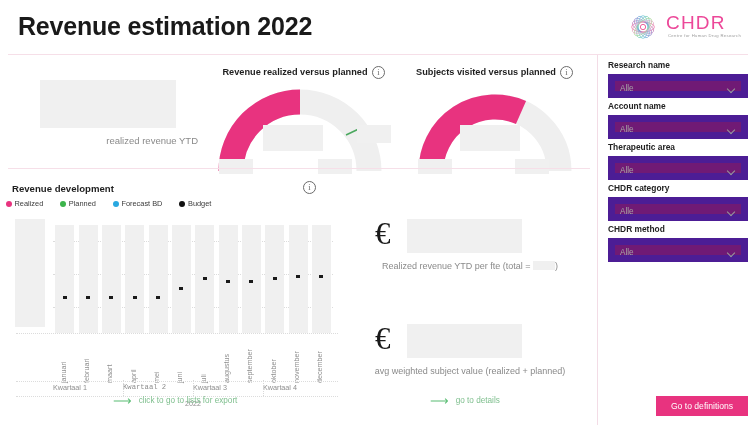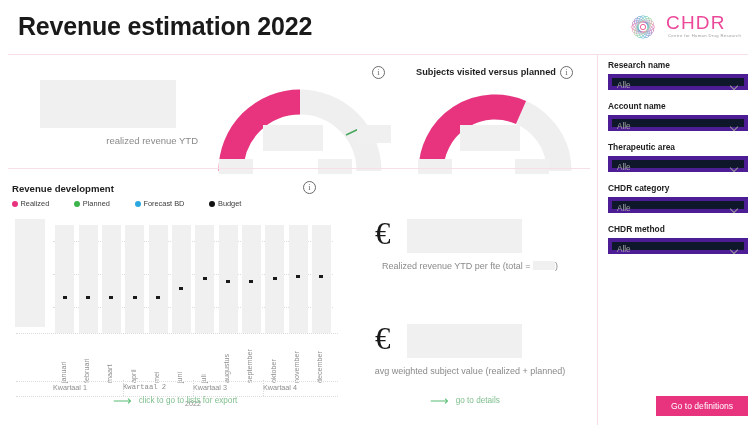--- a/index.html
+++ b/index.html
@@ -61,21 +61,21 @@
     font-size: 8.5px; line-height: 11px; text-align: center;
     color: #6b6b6b; font-family: "Liberation Serif", serif;
   }
   .gauge-svg { position: absolute; left: 8px; top: 16px; }
   .gauge-center-box { position: absolute; width: 60px; height: 26px; }
   .gauge-side-box  { position: absolute; width: 34px; height: 18px; }
   .gauge-foot-box  { position: absolute; width: 34px; height: 15px; }
 
   
   .rd-title { position: absolute; left: 12px; top: 128px; font-size: 9.6px; font-weight: bold; color: #1f1f1f; }
-  .rd-legend { position: absolute; left: 12px; top: 144px; display: flex; align-items: flex-end; gap: 25px; }
+  .rd-legend { position: absolute; left: 6px; top: 144px; display: flex; align-items: flex-end; gap: 17px; }
   .lg { display: flex; align-items: center; gap: 2.5px; font-size: 7.4px; color: #3a3a3a; }
   .dot { width: 6px; height: 6px; border-radius: 50%; display: inline-block; }
 
   .chart { position: absolute; left: 8px; top: 160px; width: 330px; height: 165px; }
   .yaxis-redact { position: absolute; left: 7px; top: 4px; width: 30px; height: 108px; }
   .plot { position: absolute; left: 45px; top: 0px; width: 280px; height: 118px; }
   .gridline { position: absolute; left: 0; width: 280px; height: 1px; border-top: 1px dotted #dcdcdc; }
   .bar { position: absolute; bottom: 0; width: 19px; background: #f0f0f0; }
   .budget-dot { position: absolute; width: 4px; height: 3px; background: #1a1a1a; }
 
@@ -110,21 +110,21 @@
   
   .flink { position: absolute; display: flex; align-items: center; gap: 7px; }
   .arrow { font-size: 13px; color: #62c07a; line-height: 11px; }
   .flink-text { font-size: 8.2px; color: #7fbf8e; }
 
   
   .pane { position: absolute; left: 600px; top: 55px; width: 156px; height: 370px; background: #fff; }
   .filter { position: absolute; left: 8px; width: 140px; }
   .filter-label { font-size: 8.4px; font-weight: bold; color: #222; margin-bottom: 4px; }
   .filter-box {
-    position: relative; height: 16px; border: 4px solid #4c1d95; background: #0f172a;
+    position: relative; height: 24px; border: 7px solid #4c1d95; background: #701a75;
   }
   .filter-value { position: absolute; left: 5px; top: 3px; font-size: 8.2px; color: #a6a6a6; }
   .chev { position: absolute; right: 6px; top: 5px; width: 7px; height: 7px; }
   .chev::before {
     content: ""; position: absolute; left: 0; top: 0;
     width: 5px; height: 5px; border-right: 1.1px solid #9a9a9a; border-bottom: 1.1px solid #9a9a9a;
     transform: rotate(45deg);
   }
   .defs-btn {
     position: absolute; left: 656px; top: 396px; width: 92px; height: 20px;
@@ -159,20 +159,21 @@
     </div>
     <div class="header-rule"></div>
   </div>
 
   <div class="canvas">
 
     <div class="ytd-card redact"></div>
     <div class="ytd-label">realized revenue YTD</div>
 
     <div class="gauge-block" style="left:205px;">
+      <div class="gauge-title" style="left:10px;">Revenue realized versus planned</div>
       <div class="info-icon" style="left:167px;">i</div>
       <svg class="gauge-svg" width="175" height="95" viewBox="0 0 175 95">
         <path d="M 18 92 A 69 69 0 0 1 156 92" fill="none" stroke="#efefef" stroke-width="25"></path>
         <path d="M 18 92 A 69 69 0 0 1 87 23" fill="none" stroke="#e8337f" stroke-width="25"></path>
         <line x1="133" y1="56" x2="152" y2="47" stroke="#4aa85e" stroke-width="1.6"></line>
       </svg>
       <div class="gauge-center-box redact" style="left:58px; top:62px;"></div>
       <div class="gauge-side-box redact" style="left:152px; top:62px;"></div>
       <div class="gauge-foot-box redact" style="left:14px; top:96px;"></div>
       <div class="gauge-foot-box redact" style="left:113px; top:96px;"></div>

